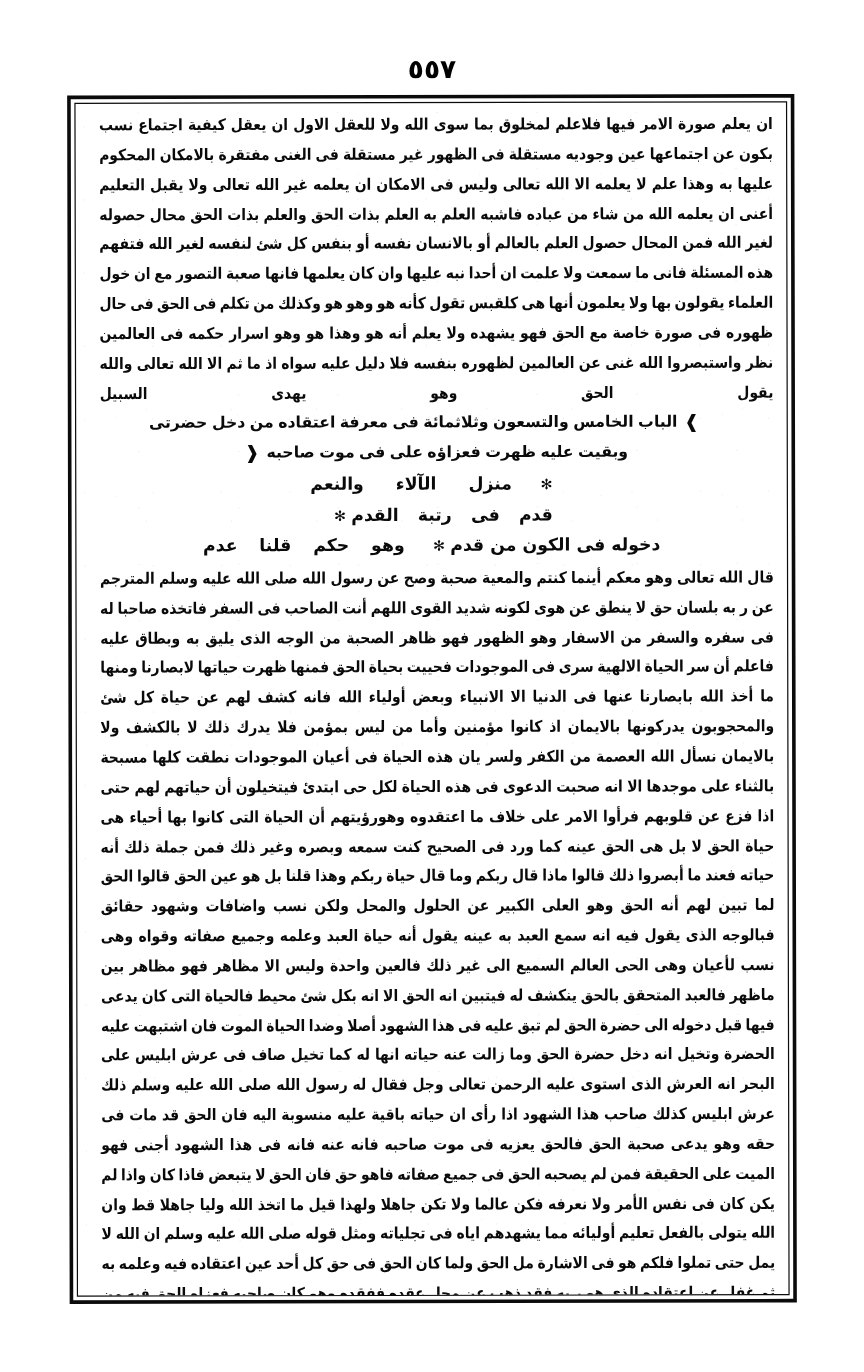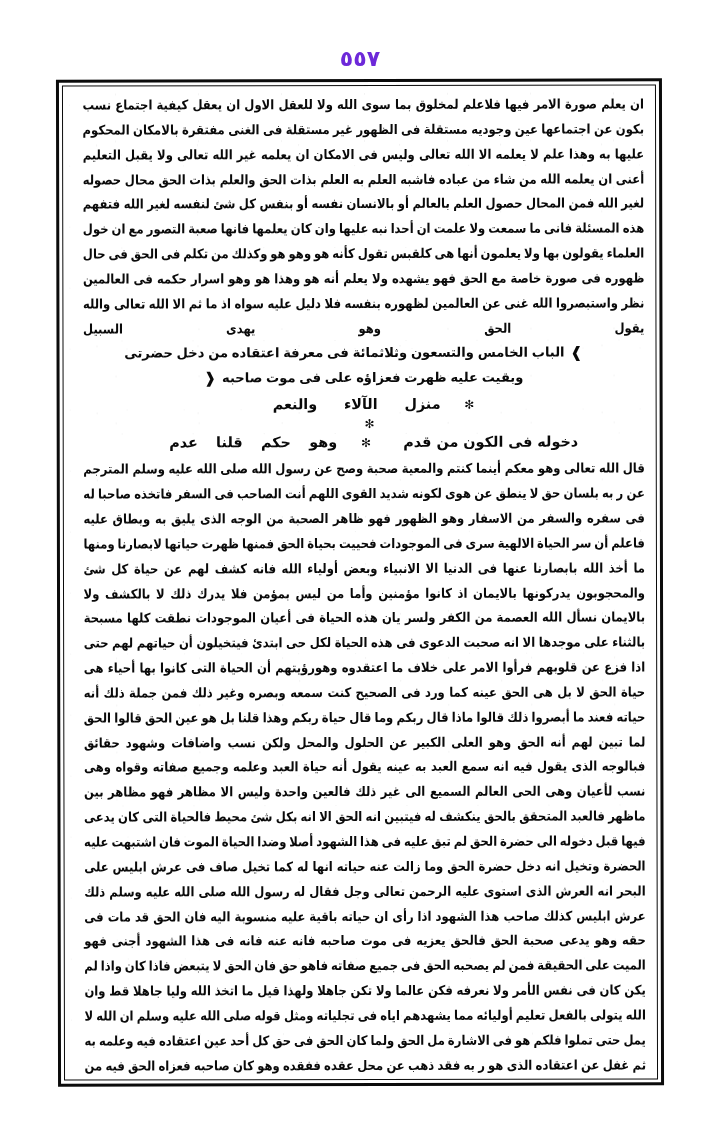--- a/index.html
+++ b/index.html
@@ -21,21 +21,21 @@
   .page-number {
     position: absolute;
     top: 46px;
     left: 0;
     width: 720px;
     text-align: center;
     font-family: "DejaVu Sans", "Liberation Sans", sans-serif;
     font-size: 22px;
     font-weight: 700;
     letter-spacing: 1px;
-    color: #6d28d9;
+    color: #000000;
     direction: rtl;
   }
 
   
   .page-frame {
     position: absolute;
     top: 79px;
     right: 57px;
     left: 57px;
     bottom: 57px;
@@ -133,21 +133,20 @@
     gap: 0px;
     font-size: 14.4px;
     line-height: 25.6px;
     font-weight: 700;
     letter-spacing: 0.2px;
     white-space: nowrap;
   }
   .hemistich {
     display: inline-block;
     min-width: 168px;
-    margin-left: 28px;
   }
   .hemistich.first { text-align: left; padding-left: 4px; }
   .hemistich.second { text-align: right; padding-right: 4px; }
   .verse-sep {
     display: inline-block;
     width: 30px;
     text-align: center;
     font-size: 12px;
     line-height: 1;
     vertical-align: 2px;
@@ -187,20 +186,21 @@
           <span>وبقيت عليه ظهرت فعزاؤه على فى موت صاحبه</span><span class="orn">❰</span>
         </span>
       </div>
 
       <div class="verses">
         <div class="verse-line">
           <span class="verse-sep">✻</span>
           <span class="hemistich second">منزل الآلاء والنعم</span>
         </div>
         <div class="verse-line">
+          <span class="hemistich first">قدم فى رتبة القدم</span>
           <span class="verse-sep">✻</span>
         </div>
         <div class="verse-line">
           <span class="hemistich first">دخوله فى الكون من قدم</span>
           <span class="verse-sep">✻</span>
           <span class="hemistich second">وهو حكم قلنا عدم</span>
         </div>
       </div>
 
       <p class="para last-free">قال الله تعالى وهو معكم أينما كنتم والمعية صحبة وصح عن رسول الله صلى الله عليه وسلم المترجم عن ر به بلسان حق لا ينطق عن هوى لكونه شديد القوى اللهم أنت الصاحب فى السفر فاتخذه صاحبا له فى سفره والسفر من الاسفار وهو الظهور فهو ظاهر الصحبة من الوجه الذى يليق به وبطاق عليه فاعلم أن سر الحياة الالهية سرى فى الموجودات فحييت بحياة الحق فمنها ظهرت حياتها لابصارنا ومنها ما أخذ الله بابصارنا عنها فى الدنيا الا الانبياء وبعض أولياء الله فانه كشف لهم عن حياة كل شئ والمحجوبون يدركونها بالايمان اذ كانوا مؤمنين وأما من ليس بمؤمن فلا يدرك ذلك لا بالكشف ولا بالايمان نسأل الله العصمة من الكفر ولسر يان هذه الحياة فى أعيان الموجودات نطقت كلها مسبحة بالثناء على موجدها الا انه صحبت الدعوى فى هذه الحياة لكل حى ابتدئ فيتخيلون أن حياتهم لهم حتى اذا فزع عن قلوبهم فرأوا الامر على خلاف ما اعتقدوه وهورؤيتهم أن الحياة التى كانوا بها أحياء هى حياة الحق لا بل هى الحق عينه كما ورد فى الصحيح كنت سمعه وبصره وغير ذلك فمن جملة ذلك أنه حياته فعند ما أبصروا ذلك  قالوا ماذا قال ربكم وما قال حياة ربكم وهذا قلنا بل هو عين الحق قالوا الحق لما تبين لهم أنه الحق وهو العلى الكبير عن الحلول والمحل ولكن نسب واضافات وشهود حقائق فبالوجه الذى يقول فيه انه سمع العبد به عينه يقول أنه حياة العبد وعلمه وجميع صفاته وقواه وهى نسب لأعيان وهى الحى العالم السميع الى غير ذلك فالعين واحدة وليس الا مظاهر فهو مظاهر بين ماظهر فالعبد المتحقق بالحق ينكشف له فيتبين انه الحق الا انه بكل شئ محيط فالحياة التى كان يدعى فيها قبل دخوله الى حضرة الحق لم تبق عليه فى هذا الشهود أصلا وضدا الحياة الموت فان اشتبهت عليه الحضرة وتخيل انه دخل حضرة الحق وما زالت عنه حياته انها له كما تخيل صاف فى عرش ابليس على البحر انه العرش الذى استوى عليه الرحمن تعالى وجل فقال له رسول الله صلى الله عليه وسلم ذلك عرش ابليس كذلك صاحب هذا الشهود اذا رأى ان حياته باقية عليه منسوبة اليه فان الحق قد مات فى حقه وهو يدعى صحبة الحق فالحق يعزيه فى موت صاحبه فانه عنه فانه فى هذا الشهود أجنى فهو الميت على الحقيقة فمن لم يصحبه الحق فى جميع صفاته فاهو حق فان الحق لا يتبعض فاذا كان واذا لم يكن كان فى نفس الأمر ولا نعرفه فكن عالما ولا تكن جاهلا ولهذا قيل ما اتخذ الله وليا جاهلا قط وان الله يتولى بالفعل تعليم أوليائه مما يشهدهم اياه فى تجلياته ومثل قوله صلى الله عليه وسلم ان الله لا يمل حتى تملوا فلكم هو فى الاشارة مل الحق ولما كان الحق فى حق كل أحد عين اعتقاده فيه وعلمه به ثم غفل عن اعتقاده الذى هو ر به فقد ذهب عن محل عقده ففقده وهو كان صاحبه فعزاه الحق فيه من حيث</p>

